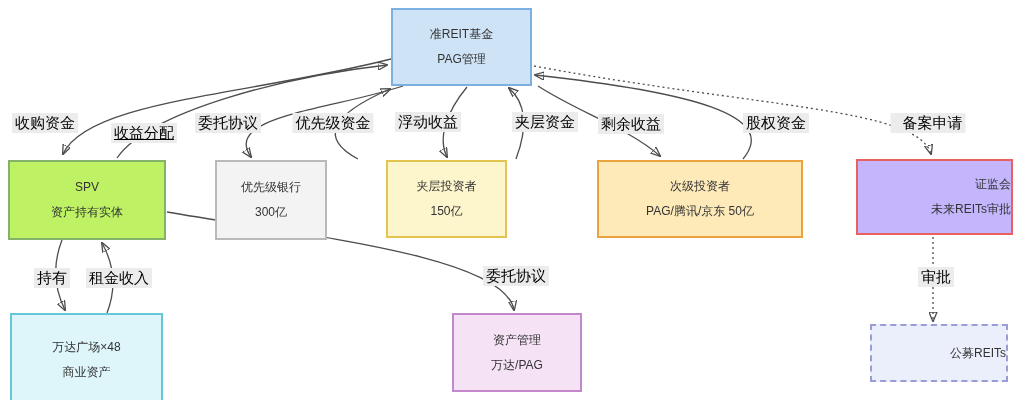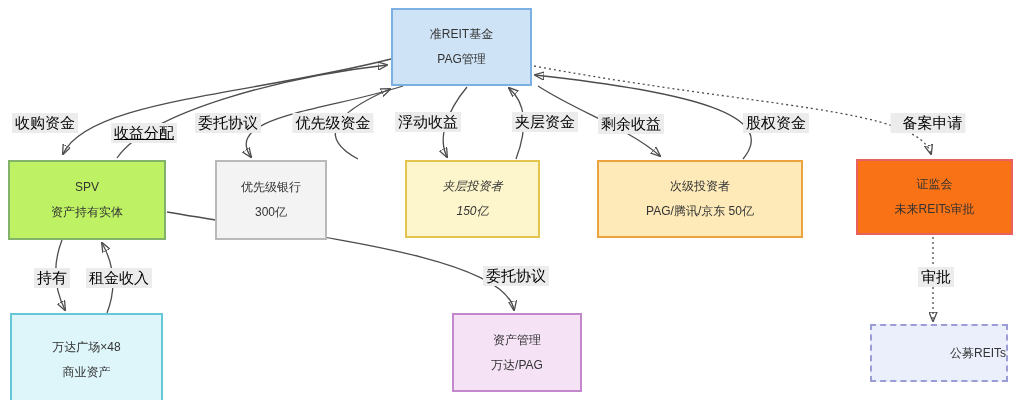--- a/index.html
+++ b/index.html
@@ -21,21 +21,21 @@
   .node.dashed{border-style:dashed;}
   .edge-label{
     position:absolute;z-index:3;transform:translate(-50%,-50%);
     background:var(--labelbg,#ececec);color:#000000;font-size:15px;line-height:20px;
     padding:0 3px;white-space:nowrap;
   }
   
   #n-fund  {left:391px;top:8px;  width:141px;height:78px;}
   #n-spv   {left:8px;  top:160px;width:158px;height:80px;}
   #n-bank  {left:215px;top:160px;width:112px;height:80px;}
-  #n-mezz  {left:405px;top:160px;width:135px;height:78px;font-style:italic;}
+  #n-mezz  {left:386px;top:160px;width:121px;height:78px;}
   #n-sub   {left:597px;top:160px;width:206px;height:78px;}
   #n-csrc  {left:856px;top:159px;width:157px;height:76px;}
   #n-wanda {left:10px; top:313px;width:153px;height:93px;}
   #n-asset {left:452px;top:313px;width:130px;height:79px;}
   #n-public{left:870px;top:324px;width:138px;height:58px;align-items:flex-end;}
   
   #l-acq  {left:45px; top:123px;}
   #l-dist {left:144px;top:133px;text-decoration:underline;}
   #l-fix  {left:228px;top:123px;}
   #l-sen  {left:333px;top:123px;}
@@ -93,21 +93,21 @@
   <div class="node" id="n-mezz" style="background: rgb(253, 245, 204); border-color: rgb(227, 196, 78);">
     <span>夹层投资者</span>
     <span>150亿</span>
   </div>
 
   <div class="node" id="n-sub" style="background: rgb(253, 234, 184); border-color: rgb(235, 164, 61);">
     <span>次级投资者</span>
     <span>PAG/腾讯/京东 50亿</span>
   </div>
 
-  <div class="node" id="n-csrc" style="background: #f97316; border-color: rgb(232, 96, 96);">
+  <div class="node" id="n-csrc" style="background: #c4b5fd; border-color: rgb(232, 96, 96); align-items: flex-end;">
     <span>证监会</span>
     <span>未来REITs审批</span>
   </div>
 
   <div class="node" id="n-wanda" style="background: rgb(222, 246, 250); border-color: rgb(100, 200, 216);">
     <span>万达广场×48</span>
     <span>商业资产</span>
   </div>
 
   <div class="node" id="n-asset" style="background: rgb(245, 227, 245); border-color: rgb(194, 136, 203);">

